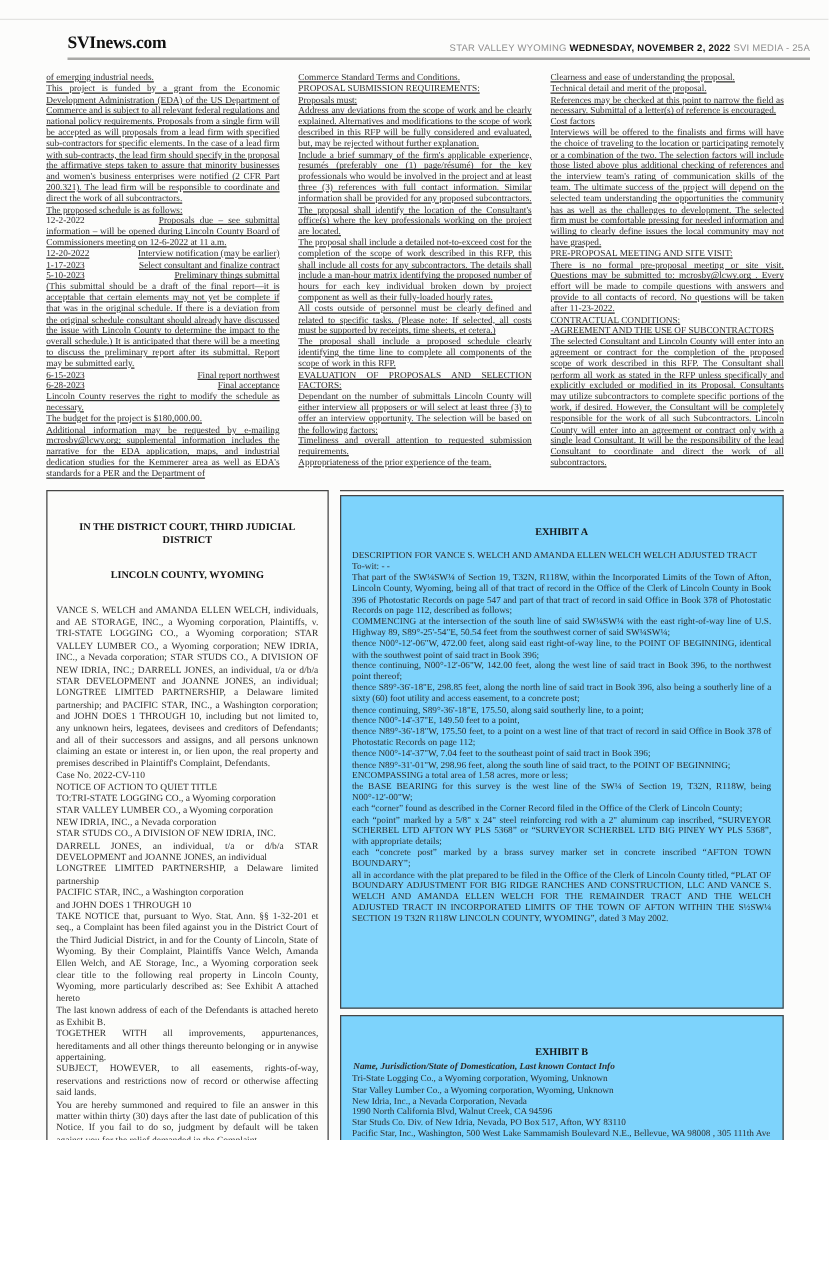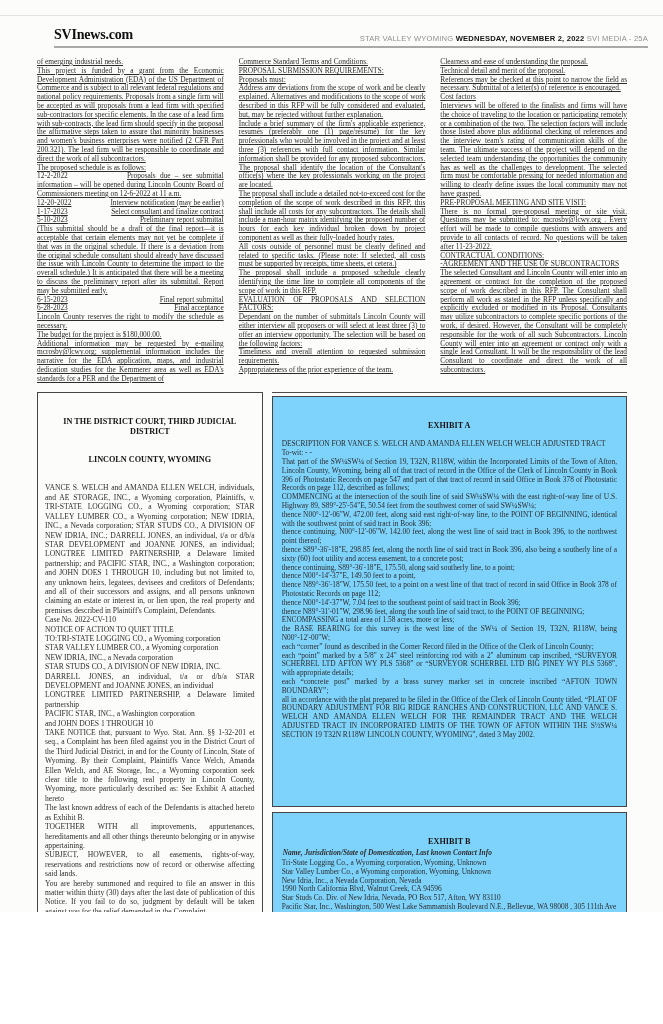--- a/index.html
+++ b/index.html
@@ -57,26 +57,26 @@
           <p class="para sched">
             <span class="sdate">12-20-2022</span>
             <span class="stext">Interview notification (may be earlier)</span>
           </p>
           <p class="para sched">
             <span class="sdate">1-17-2023</span>
             <span class="stext">Select consultant and finalize contract</span>
           </p>
           <p class="para sched">
             <span class="sdate">5-10-2023</span>
-            <span class="stext">Preliminary report submittal</span>
+            <span class="stext">Preliminary things submittal</span>
           </p>
           <p class="para">(This submittal should be a draft of the final report—it is acceptable that certain elements may not yet be complete if that was in the original schedule.  If there is a deviation from the original schedule consultant should already have discussed the issue with Lincoln County to determine the impact to the overall schedule.)  It is anticipated that there will be a meeting to discuss the preliminary report after its submittal.  Report may be submitted early.</p>
           <p class="para sched">
             <span class="sdate">6-15-2023</span>
-            <span class="stext">Final report submittal</span>
+            <span class="stext">Final report northwest</span>
           </p>
           <p class="para sched">
             <span class="sdate">6-28-2023</span>
             <span class="stext">Final acceptance</span>
           </p>
           <p class="para">Lincoln County reserves the right to modify the schedule as necessary.</p>
           <p class="para">The budget for the project is $180,000.00.</p>
           <p class="para">Additional information may be requested by e-mailing mcrosby@lcwy.org; supplemental information includes the narrative for the EDA application, maps, and industrial dedication studies for the Kemmerer area as well as EDA's standards for a PER and the Department of</p>
         </div>
       <div class="col">

